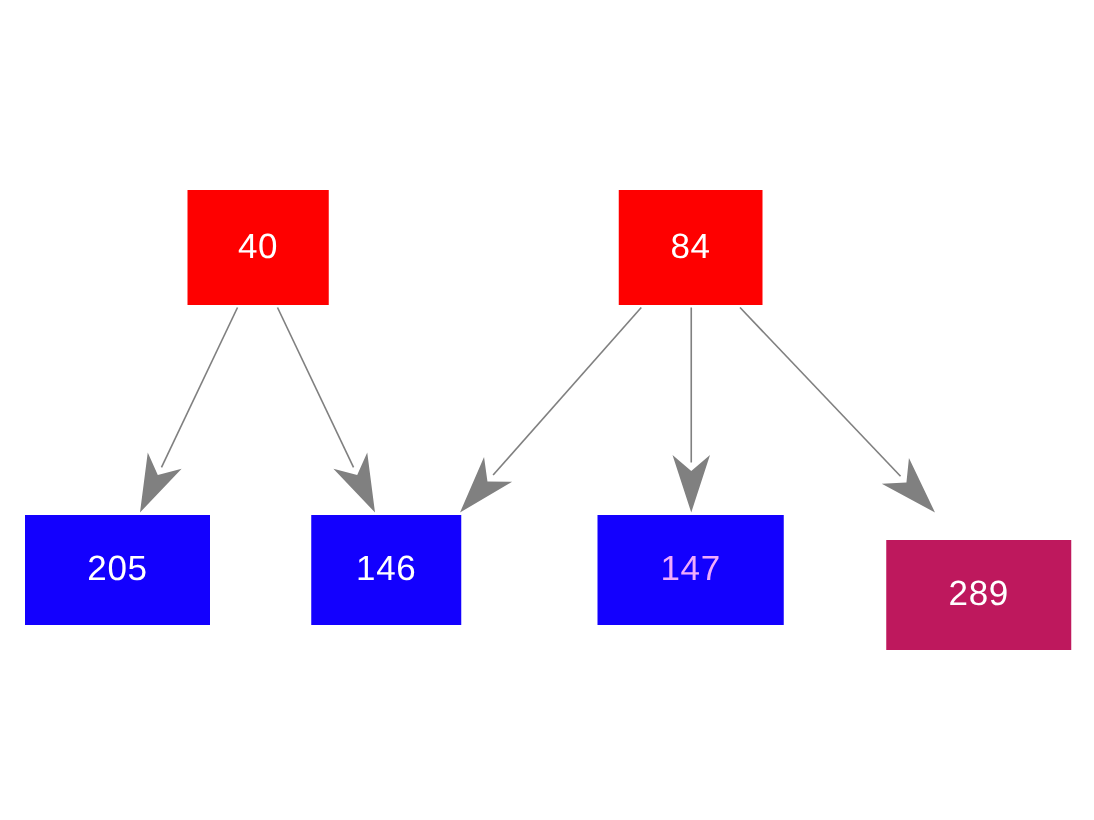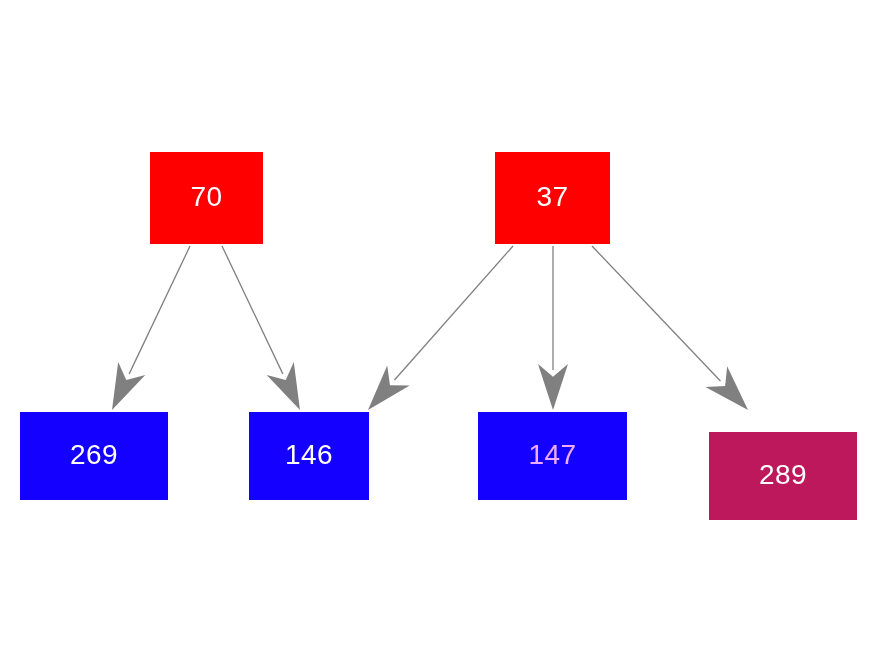--- a/index.html
+++ b/index.html
@@ -56,29 +56,29 @@
       <path d="M 300 410 L 266.69676232283587 374.901647328994 L 285.75500262856076 380.0489798856919 L 293.78868186179875 362.0164660848531 Z" fill="#808080"></path>
       <line x1="513" y1="246" x2="394.4950691585905" y2="380.0331631585597" stroke="#808080" stroke-width="1.3"></line>
       <path d="M 368 410 L 387.231765716839 365.6024866978722 L 389.9683865928453 385.1529972329198 L 409.7068933479192 385.4737885668151 Z" fill="#808080"></path>
       <line x1="553" y1="246" x2="553" y2="370" stroke="#808080" stroke-width="1.3"></line>
       <path d="M 553 410 L 538 364 L 553 376.834 L 568 364 Z" fill="#808080"></path>
       <line x1="592" y1="246" x2="720.4314493600996" y2="381.0176775324123" stroke="#808080" stroke-width="1.3"></line>
       <path d="M 748 410 L 705.427795838769 387.00853565223684 L 725.1415362369265 385.96930732599964 L 727.1645376894598 366.3321226723114 Z" fill="#808080"></path>
     </svg>
 
   <div class="node node-parent" style="left: 150px; top: 152px; width: 113px; height: 92px; background: rgb(254, 0, 0); color: rgb(255, 255, 255); font-size: 28px;">
-    <span class="node-label">70</span>
+    <span class="node-label">40</span>
   </div>
 
   <div class="node node-parent" style="left: 495px; top: 152px; width: 115px; height: 92px; background: rgb(254, 0, 0); color: rgb(255, 255, 255); font-size: 28px;">
-    <span class="node-label">37</span>
+    <span class="node-label">84</span>
   </div>
 
   <div class="node node-child" style="left: 20px; top: 412px; width: 148px; height: 88px; background: rgb(19, 0, 254); color: rgb(255, 255, 255); font-size: 28px;">
-    <span class="node-label">269</span>
+    <span class="node-label">205</span>
   </div>
 
   <div class="node node-child" style="left: 249px; top: 412px; width: 120px; height: 88px; background: rgb(19, 0, 254); color: rgb(255, 255, 255); font-size: 28px;">
     <span class="node-label">146</span>
   </div>
 
   <div class="node node-child" style="left: 478px; top: 412px; width: 149px; height: 88px; background: rgb(19, 0, 254); color: #f0abfc; font-size: 28px;">
     <span class="node-label">147</span>
   </div>
 

